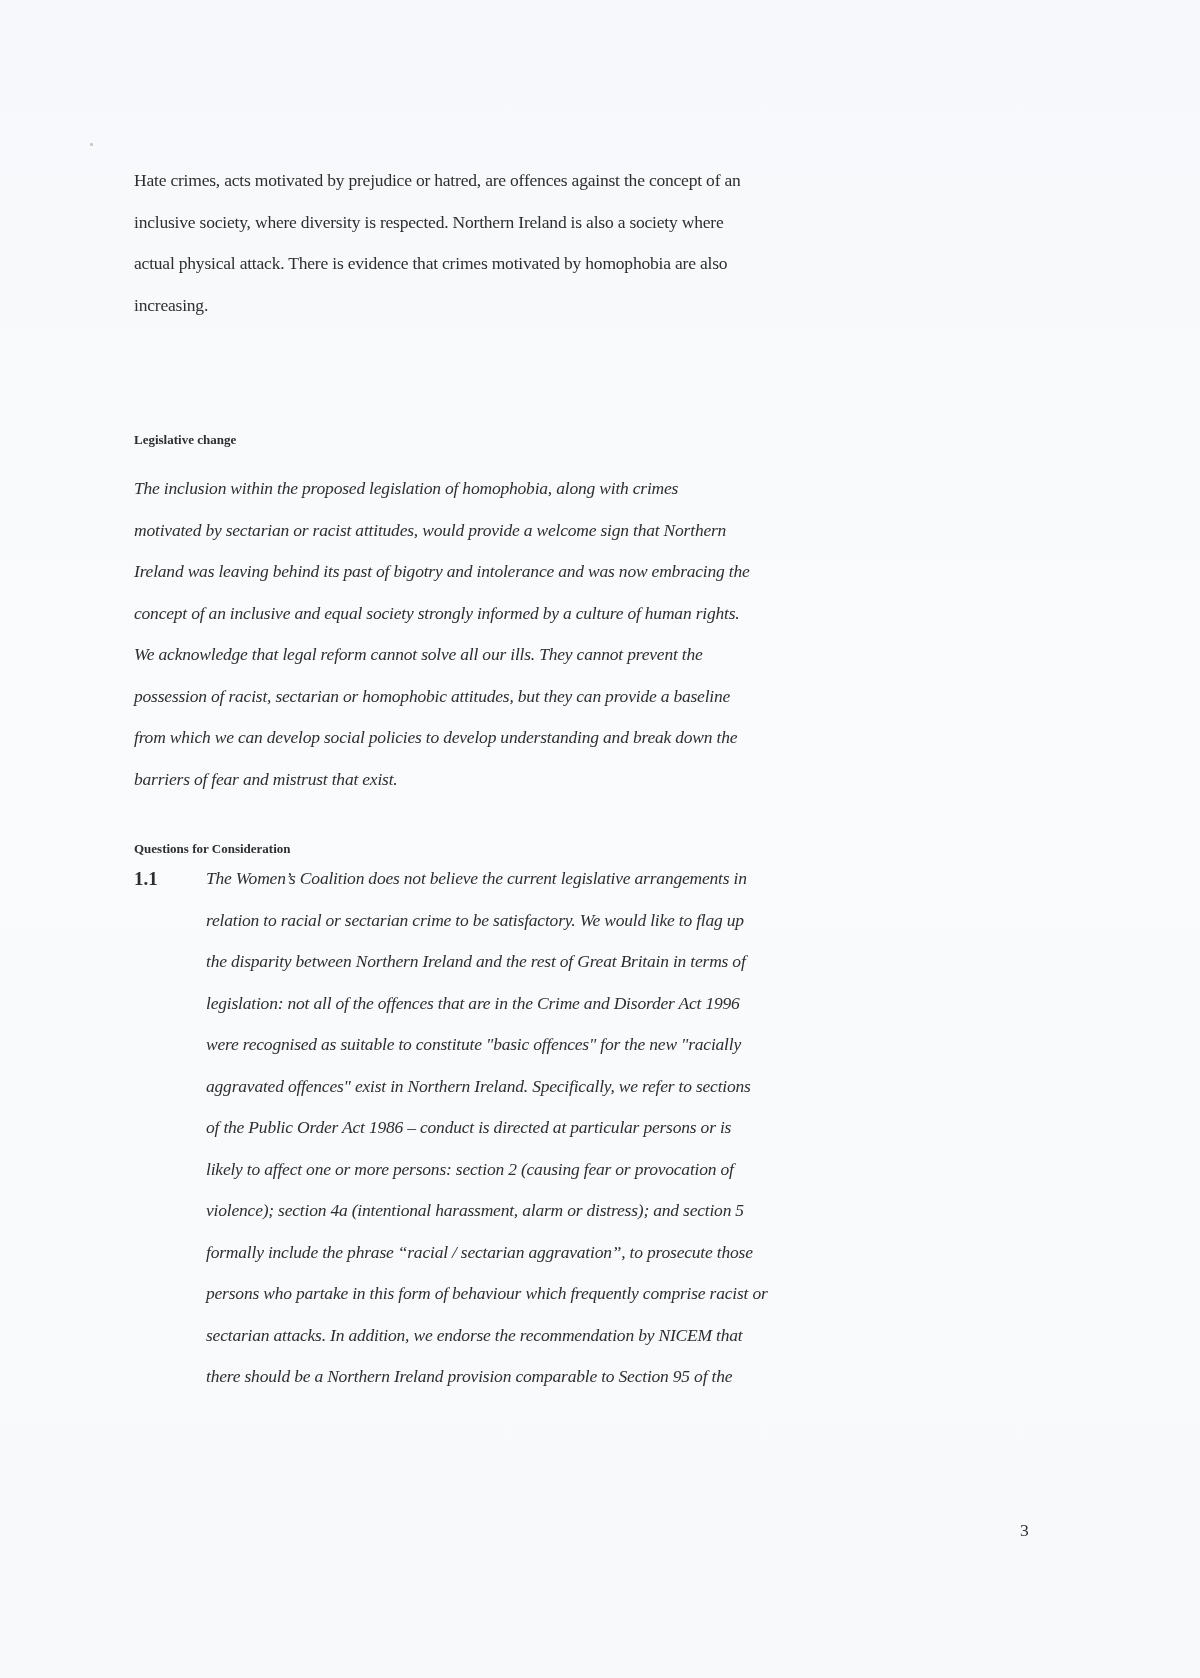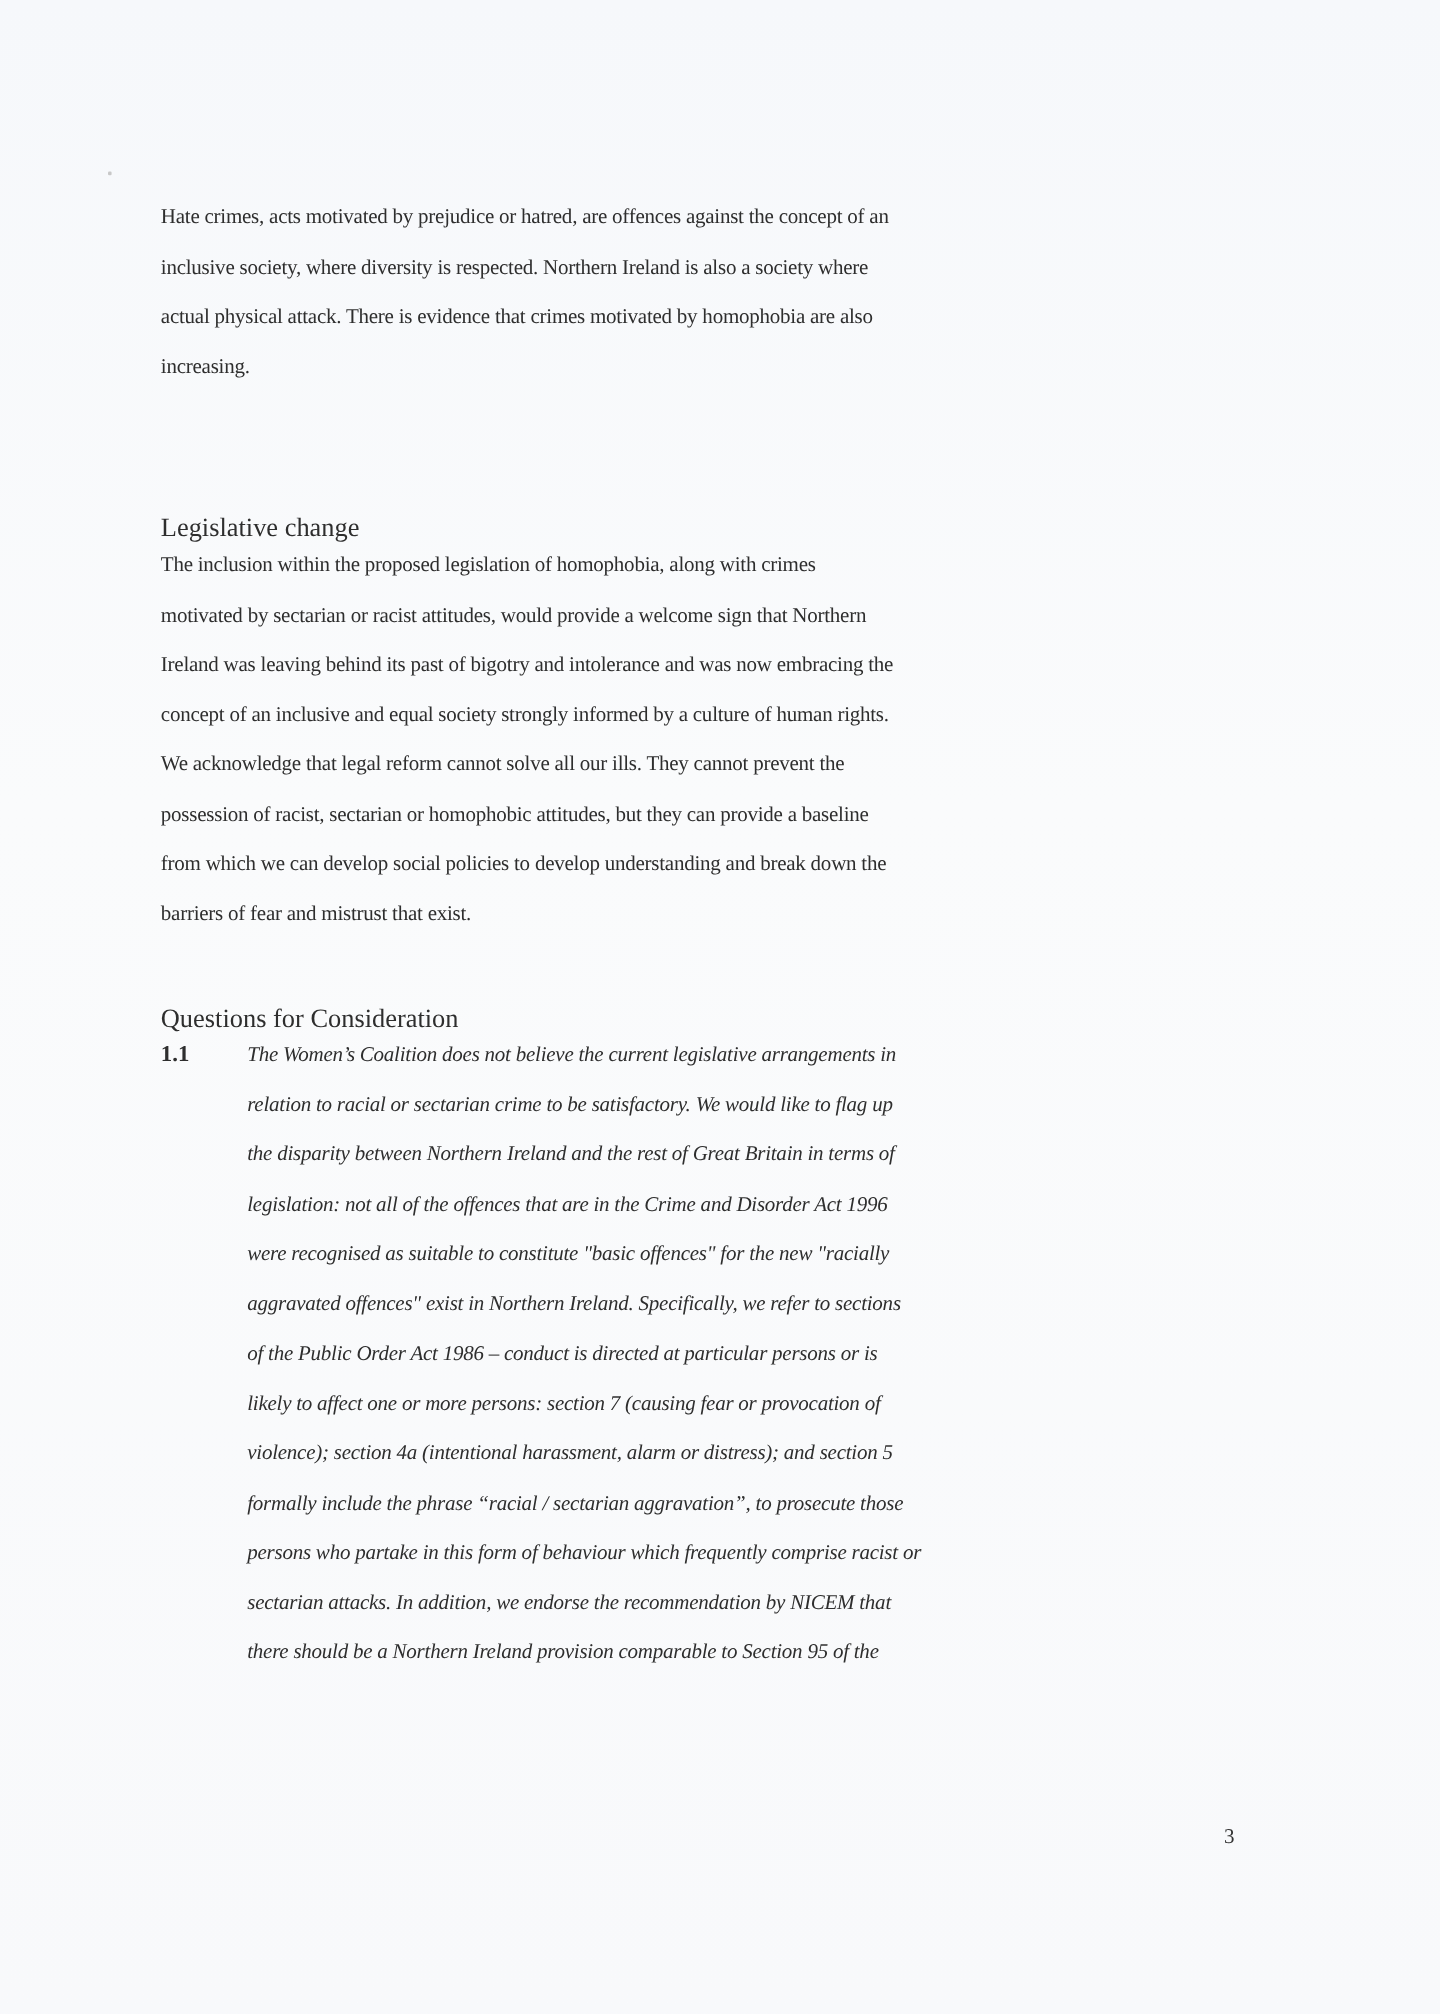--- a/index.html
+++ b/index.html
@@ -41,28 +41,28 @@
       font-size: 17.5px;
       line-height: 41.5px;
       margin: 0;
       letter-spacing: -0.2px;
     }
     .para .line {
       display: block;
       white-space: nowrap;
     }
     .heading {
-      font-weight: normal;
-      font-size: 22px;
+      font-weight: bold;
+      font-size: 13px;
       margin: 0;
       line-height: 24px;
     }
     #intro { position: absolute; left: 0; top: 0; }
     #legislative-heading { position: absolute; left: 0; top: 268px; }
-    #legislative-body { position: absolute; left: 0; top: 290px; }
+    #legislative-body { position: absolute; left: 0; top: 308px; font-style: italic; }
     #questions-heading { position: absolute; left: 0; top: 677px; }
     #q11 { position: absolute; left: 0; top: 698px; width: 920px; }
     .q-num {
       position: absolute;
       left: 0;
       top: 0;
       font-size: 19px;
       line-height: 41.5px;
       font-weight: bold;
     }
@@ -113,21 +113,21 @@
     <div id="q11">
       <span class="q-num">1.1</span>
       <p class="para q-body">
         <span class="line">The Women’s Coalition does not believe the current legislative arrangements in</span>
         <span class="line">relation to racial or sectarian crime to be satisfactory.  We would like to flag up</span>
         <span class="line">the disparity between Northern Ireland and the rest of Great Britain in terms of</span>
         <span class="line">legislation: not all of the offences that are in the Crime and Disorder Act 1996</span>
         <span class="line">were recognised as suitable to constitute "basic offences" for the new "racially</span>
         <span class="line">aggravated offences" exist in Northern Ireland.  Specifically, we refer to sections</span>
         <span class="line">of the Public Order Act 1986 – conduct is directed at particular persons or is</span>
-        <span class="line">likely to affect one or more persons: section 7 (causing fear or provocation of</span>
+        <span class="line">likely to affect one or more persons: section 2 (causing fear or provocation of</span>
         <span class="line">violence); section 4a (intentional harassment, alarm or distress); and section 5</span>
         <span class="line">formally include the phrase “racial / sectarian aggravation”, to prosecute those</span>
         <span class="line">persons who partake in this form of behaviour which frequently comprise racist or</span>
         <span class="line">sectarian attacks.  In addition, we endorse the recommendation by NICEM that</span>
         <span class="line">there should be a Northern Ireland provision comparable to Section 95 of the</span>
       </p>
     </div>
   </div>
 
   <span class="page-number">3</span>

